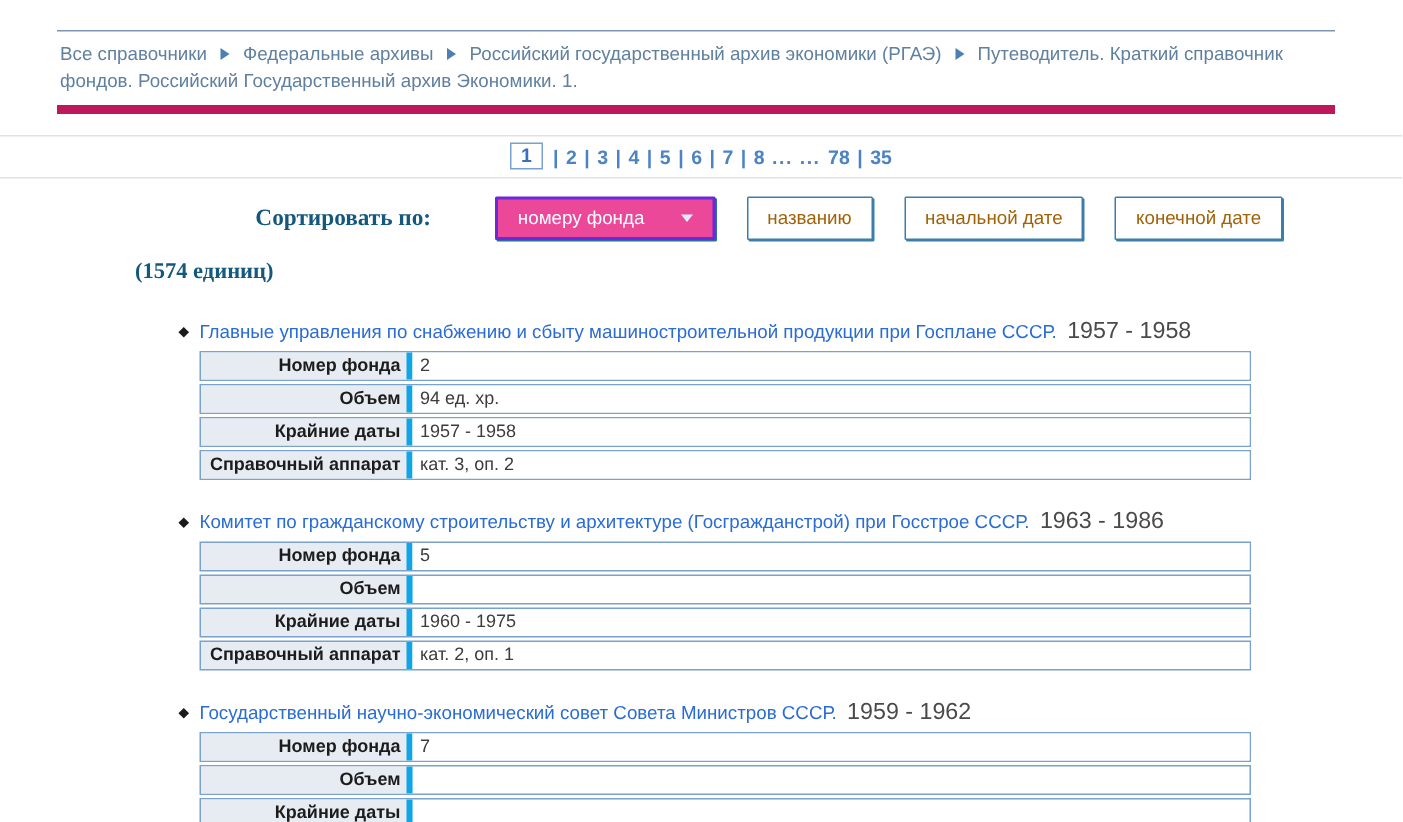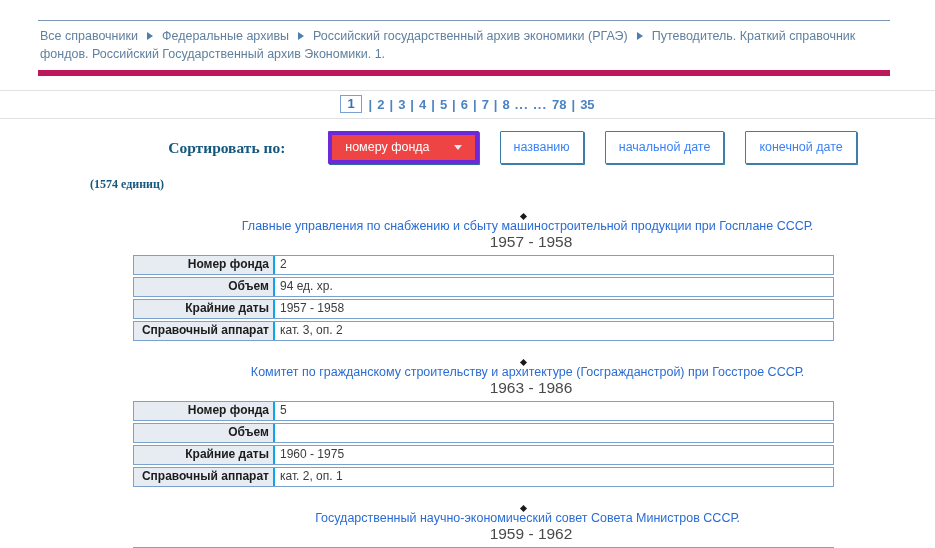--- a/index.html
+++ b/index.html
@@ -74,52 +74,52 @@
     width: 160px;
   }
   .sort-buttons { display: flex; gap: 21px; }
   .sort-btn {
     font-family: "Liberation Sans", sans-serif;
     font-size: 12.5px;
     padding: 5px 13px 6px 13px;
     background: #ffffff;
     border: 1px solid #3c7ea9;
     box-shadow: 1px 1px 0 #3c7ea9;
-    color: #3b82f6;
+    color: #a16207;
     cursor: pointer;
     display: inline-flex;
     align-items: center;
     border-radius: 1px;
   }
   .sort-btn.active {
-    background: #ef4444;
-    border: 4px solid #6d28d9;
+    background: #ec4899;
+    border: 2px solid #6d28d9;
     box-shadow: 1px 1px 0 #2d6c9b;
     color: #ffffff;
     gap: 24px;
   }
   .caret-down {
     display: inline-block;
     width: 0; height: 0;
     border-left: 4px solid transparent;
     border-right: 4px solid transparent;
     border-top: 5px solid #dceefb;
   }
   .sort-count {
     font-family: "Liberation Serif", serif;
     font-weight: bold;
-    font-size: 12px;
+    font-size: 15px;
     color: #14587e;
     margin-top: 13px;
   }
 
   
   .entries { margin: 22px 0 0 120px; }
   .entry { margin-bottom: 19px; }
-  .entry-title { display: flex; align-items: center; margin-bottom: 4px; flex-direction: column; }
+  .entry-title { display: flex; align-items: center; margin-bottom: 4px; }
   .bullet {
     width: 5px; height: 5px;
     background: #1a1a1a;
     transform: rotate(45deg);
     margin-right: 8px;
     flex: 0 0 auto;
   }
   .entry-link {
     font-size: 12.5px;
     color: #2a6cd5;
@@ -139,21 +139,21 @@
     align-items: stretch;
     border: 1px solid #7aa2cc;
     margin-bottom: 2px;
     font-size: 12px;
     line-height: 13px;
   }
   .cell-label {
     width: 141px;
     flex: 0 0 141px;
     background: #e7ebf2;
-    border-right: 2px solid #0ea5e9;
+    border-right: 4px solid #0ea5e9;
     text-align: right;
     padding: 2px 4px 3px 2px;
     font-weight: bold;
     color: #1c1c1c;
   }
   .cell-value {
     flex: 1;
     background: #ffffff;
     padding: 2px 5px 3px 5px;
     color: #3c3c3c;

